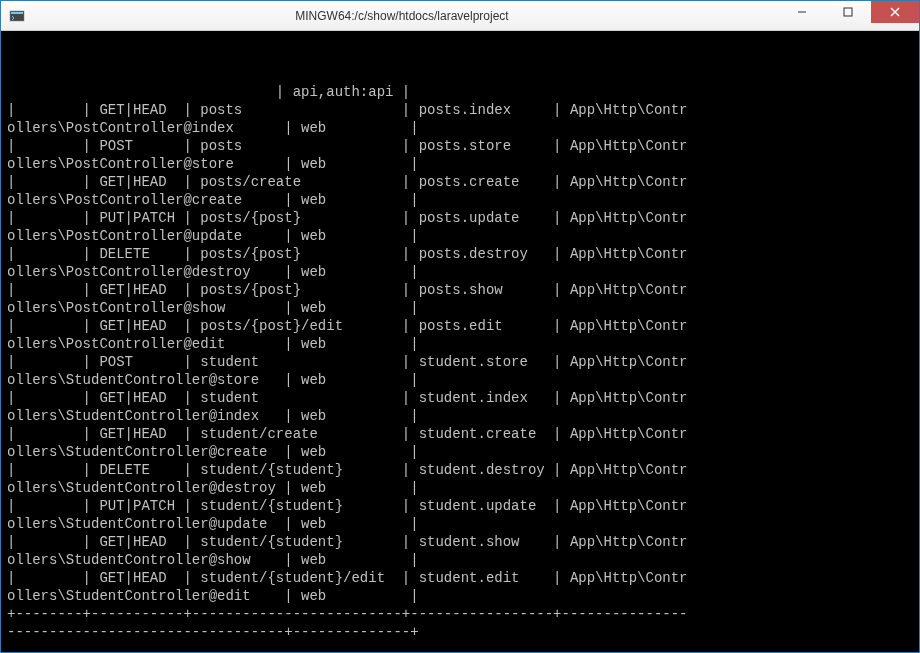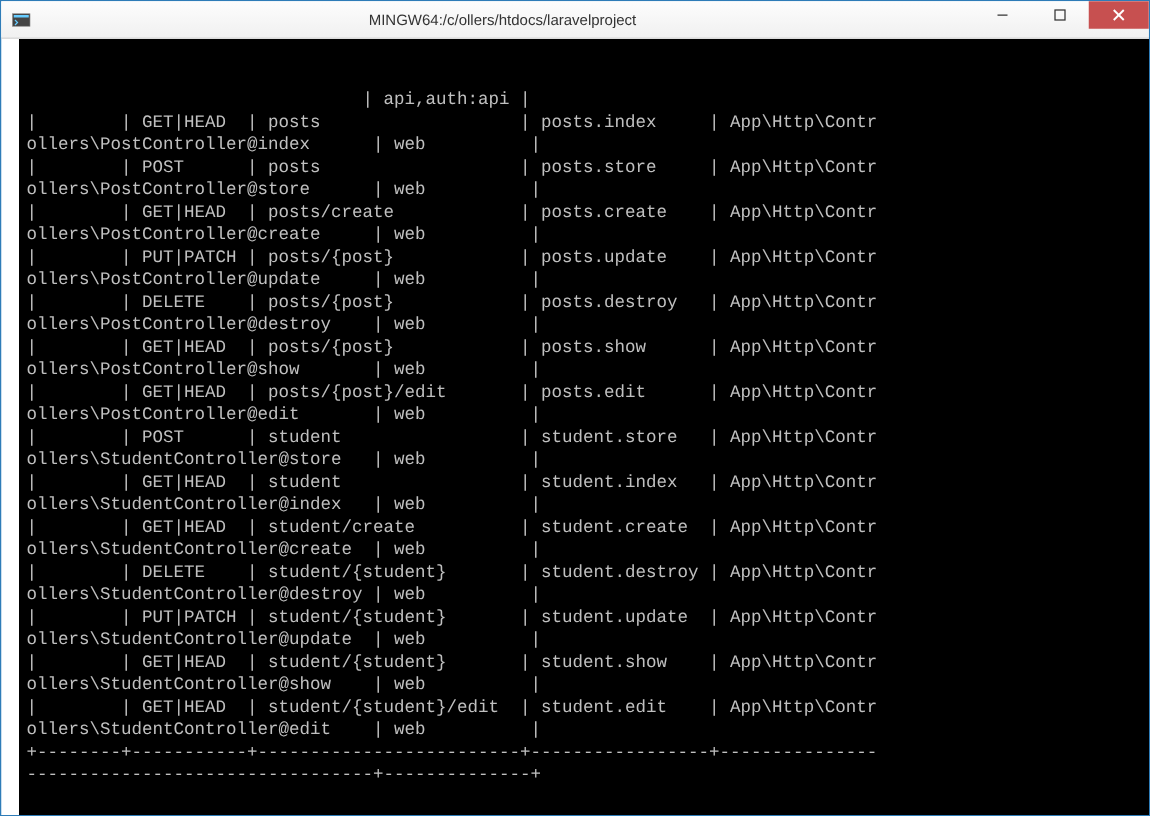--- a/index.html
+++ b/index.html
@@ -58,25 +58,24 @@
       color: #fff;
       width: 48px;
     }
     .terminal {
       flex: 1;
       background: #000;
       color: #c0c0c0;
       font-family: 'Consolas', 'Courier New', monospace;
       font-size: 14px;
       line-height: 18px;
-      padding: 4px 6px;
+      padding: 16px 6px;
       overflow-y: auto;
       white-space: pre;
       position: relative;
-      margin-left: 14px;
     }
     .terminal::-webkit-scrollbar { width: 17px; }
     .terminal::-webkit-scrollbar-track { background: #f0f0f0; }
     .terminal::-webkit-scrollbar-thumb { background: #c0c0c0; border: 1px solid #a0a0a0; }
     .terminal::-webkit-scrollbar-button {
       background: #f0f0f0;
       height: 17px;
       border: 1px solid #d0d0d0;
     }
   </style>
@@ -85,21 +84,21 @@
 
 <div class="window">
   <div class="titlebar">
     <div class="titlebar-icon">
       <svg width="16" height="16" viewBox="0 0 16 16">
         <rect x="1" y="3" width="14" height="10" fill="#444" stroke="#888" stroke-width="0.5"></rect>
         <rect x="2" y="4" width="12" height="2" fill="#6cf"></rect>
         <path d="M3 8 L5 10 L3 12" stroke="#6cf" stroke-width="1" fill="none"></path>
       </svg>
     </div>
-    <div class="titlebar-title">MINGW64:/c/ollers/htdocs/laravelproject</div>
+    <div class="titlebar-title">MINGW64:/c/show/htdocs/laravelproject</div>
     <div class="window-controls">
       <div class="win-btn">
         <svg width="10" height="10">
             <line x1="1" y1="5" x2="9" y2="5" stroke="#333" stroke-width="1"></line>
           </svg>
       </div>
       <div class="win-btn">
         <svg width="10" height="10">
             <rect x="1" y="1" width="8" height="8" fill="none" stroke="#333" stroke-width="1"></rect>
           </svg>

